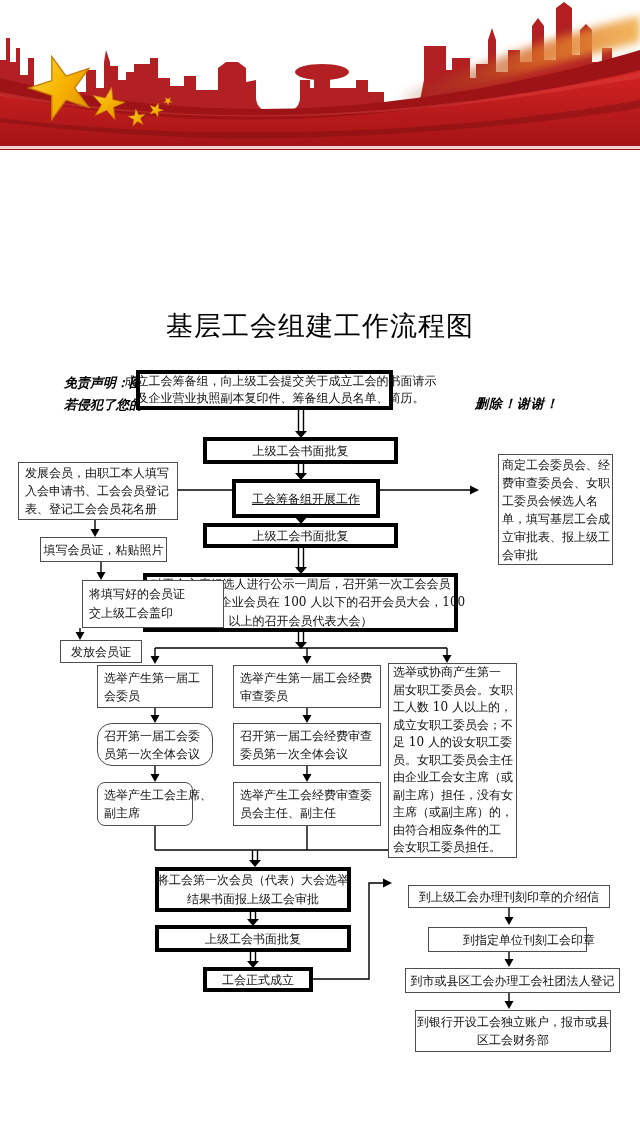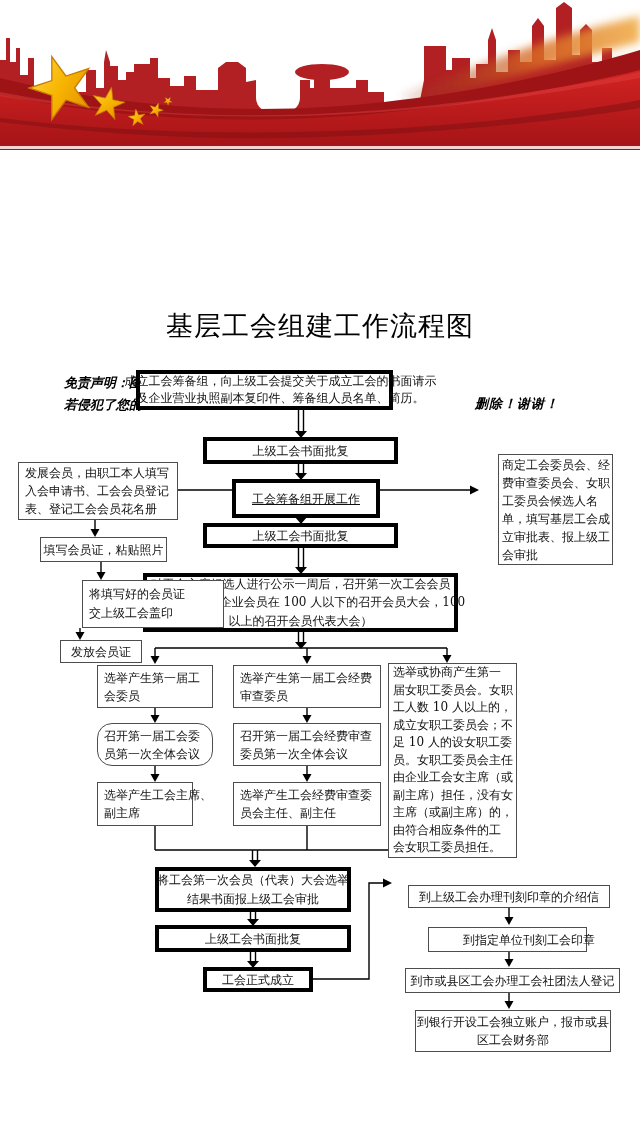--- a/index.html
+++ b/index.html
@@ -199,21 +199,21 @@
 费审查委员会、女职
 工委员会候选人名
 单，填写基层工会成
 立审批表、报上级工
 会审批</div>
 
   <div class="box thin left" style="left:97px;top:665px;width:116px;height:43px;line-height:18px;">选举产生第一届工
 会委员</div>
   <div class="box thin left" style="left:97px;top:723px;width:116px;height:43px;line-height:18px;border-radius:15px;">召开第一届工会委
 员第一次全体会议</div>
-  <div class="box thin left" style="left:97px;top:782px;width:96px;height:44px;line-height:18px;">选举产生工会主席、
+  <div class="box thin left" style="left:97px;top:782px;width:96px;height:44px;line-height:18px;border-radius:8px;">选举产生工会主席、
 副主席</div>
 
   <div class="box thin left" style="left:233px;top:665px;width:148px;height:43px;line-height:18px;">选举产生第一届工会经费
 审查委员</div>
   <div class="box thin left" style="left:233px;top:723px;width:148px;height:43px;line-height:18px;">召开第一届工会经费审查
 委员第一次全体会议</div>
   <div class="box thin left" style="left:233px;top:782px;width:148px;height:44px;line-height:18px;">选举产生工会经费审查委
 员会主任、副主任</div>
 
   <div class="box thin left" style="left:388px;top:663px;width:129px;height:195px;line-height:17.5px;padding-left:4px;padding-right:2px;">选举或协商产生第一

